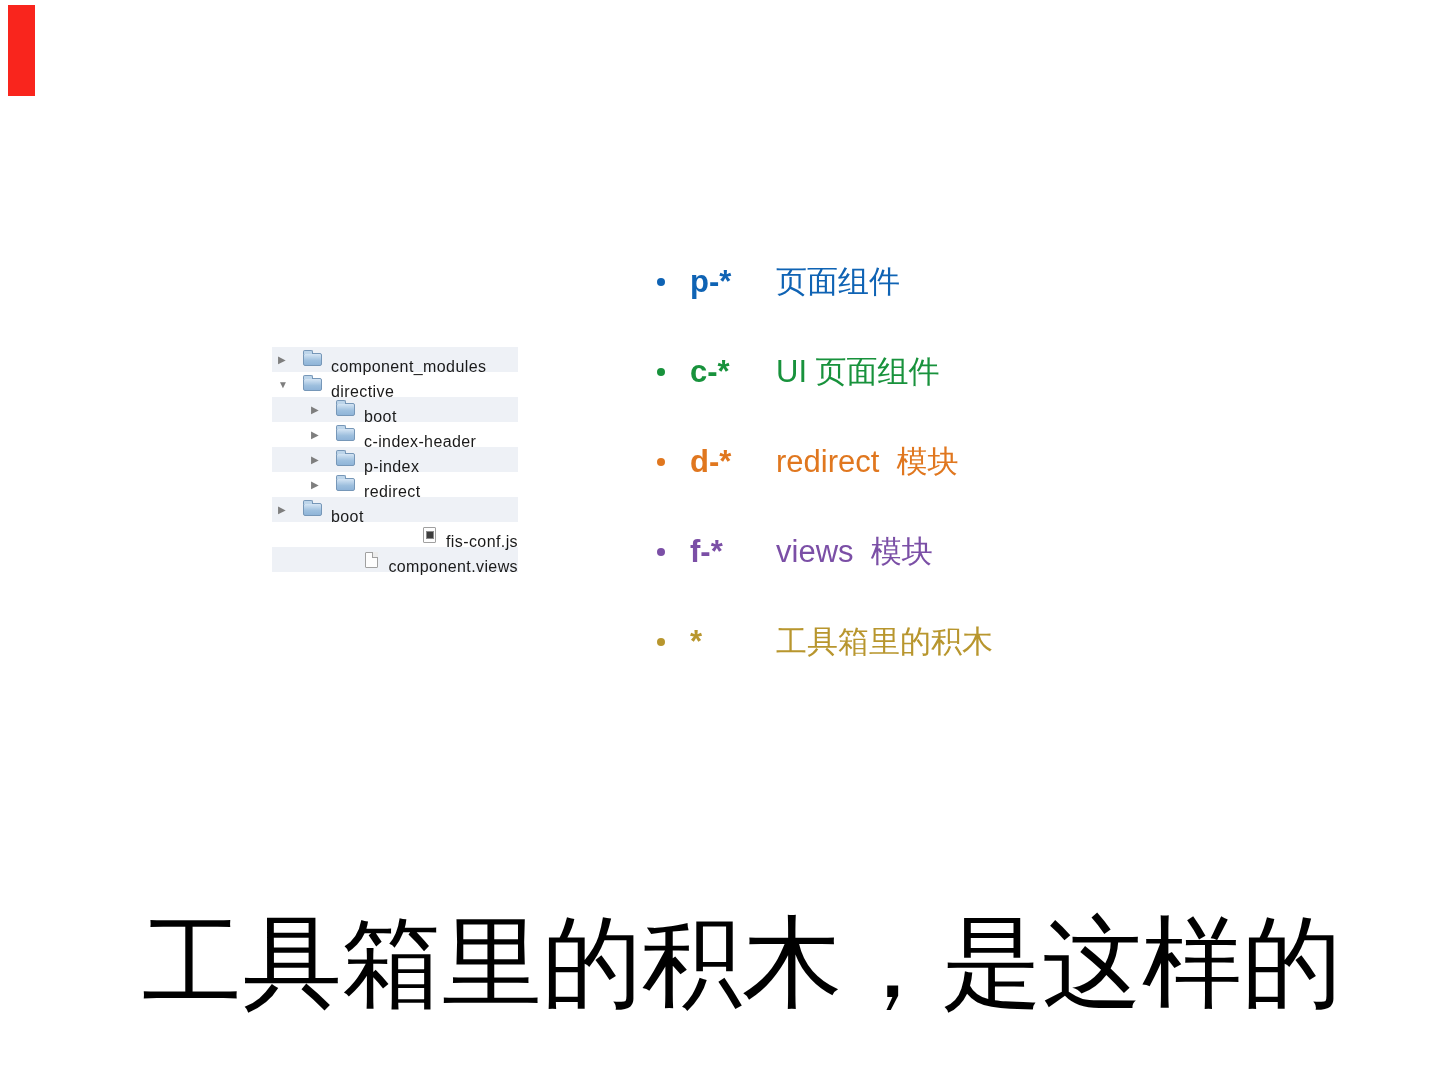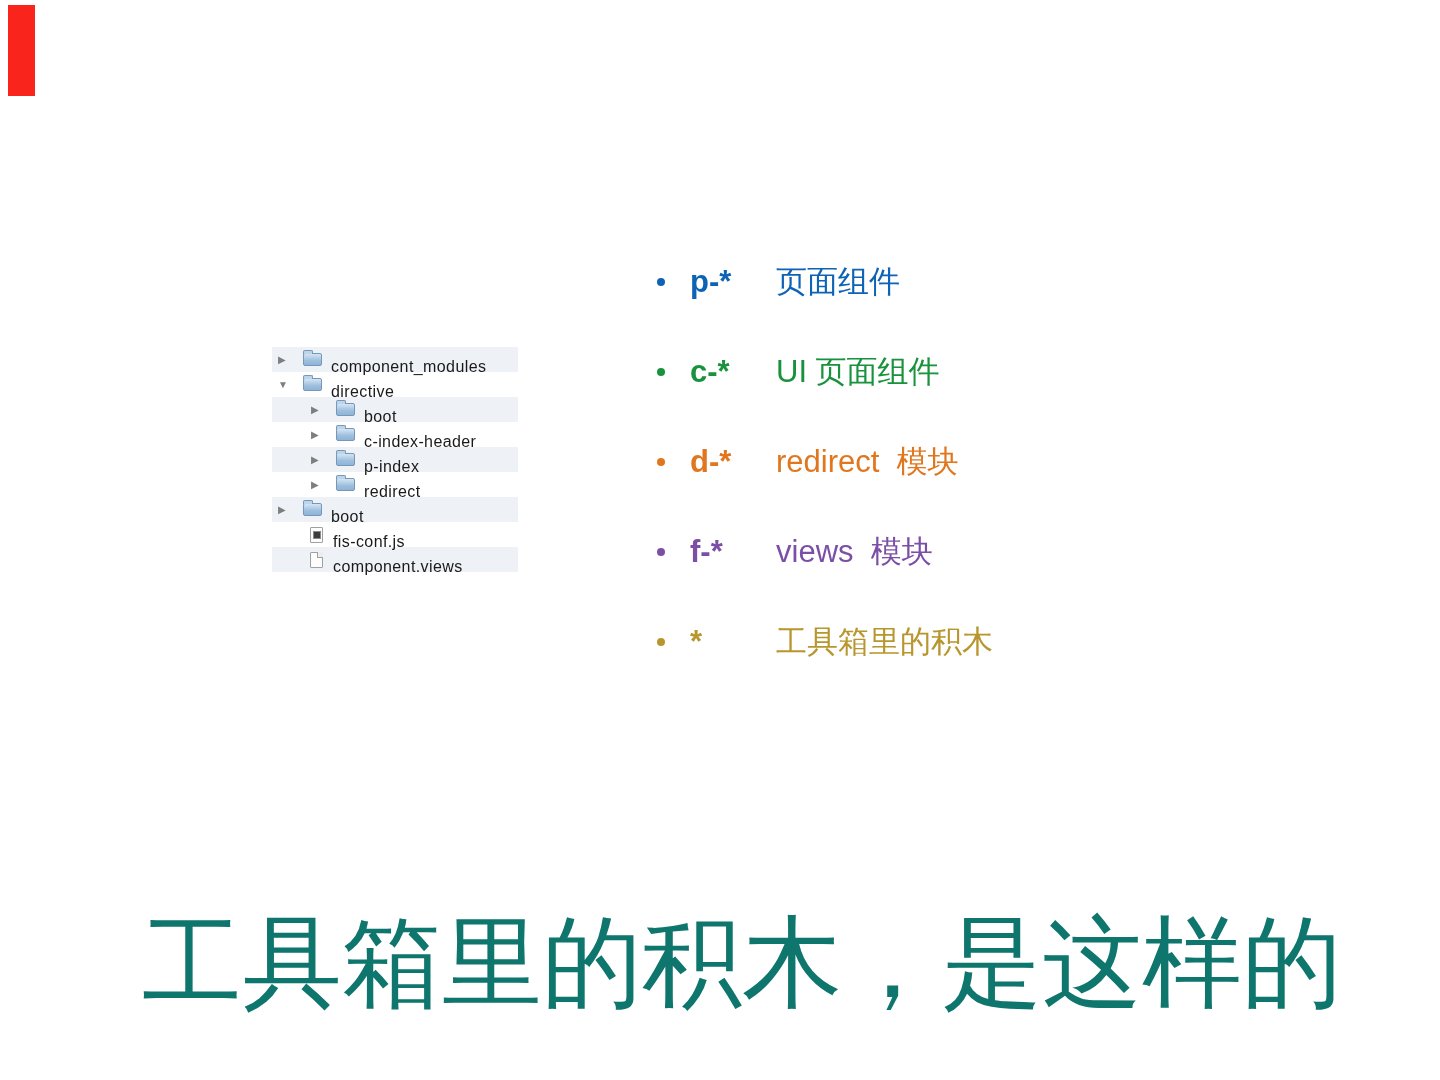--- a/index.html
+++ b/index.html
@@ -25,21 +25,21 @@
     left: 272px; top: 347px;
     width: 246px;
     font-size: 16px;
     letter-spacing: 0.4px;
     color: #1a1a1a;
   }
   .trow { height: 25px; display: flex; align-items: center; }
   .trow.alt { background: #eef1f6; }
   .lvl0 { padding-left: 6px; }
   .lvl1 { padding-left: 39px; }
-  .lvlf { padding-left: 37px; }
+  .lvlf { padding-left: 37px; justify-content: flex-end; }
   .tri {
     flex: none; width: 13px;
     font-size: 10px; line-height: 1;
     color: #7e7e7e;
   }
   .folder {
     flex: none; width: 19px; height: 13px;
     margin-left: 12px; margin-right: 9px;
     background: linear-gradient(180deg, #d5e5f4 0%, #9dbfde 60%, #8fb4d8 100%);
     border: 1px solid #7697b8;
@@ -195,13 +195,13 @@
   </div>
 
   <div class="litem" style="color: rgb(184, 150, 46);">
     <span class="dot"></span>
     <span class="code">*</span>
     <span class="desc">工具箱里的积木</span>
   </div>
 
 </div>
 
-<div class="slide-title" style="color: #0f766e;">工具箱里的积木，是这样的</div>
+<div class="slide-title" style="color: #000000;">工具箱里的积木，是这样的</div>
 
 </body></html>

